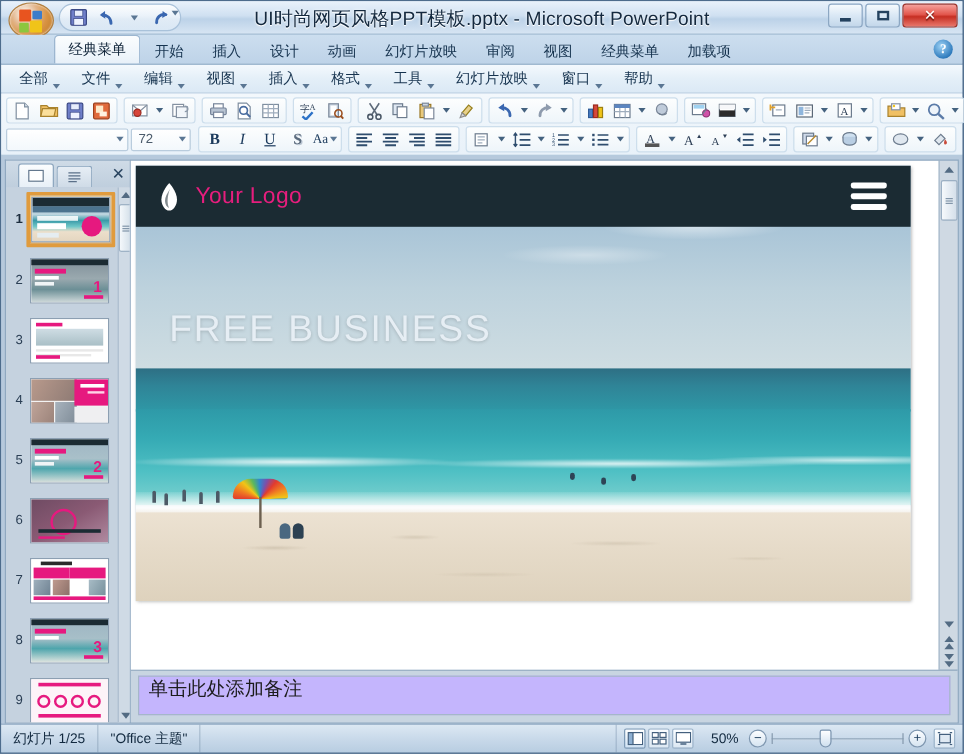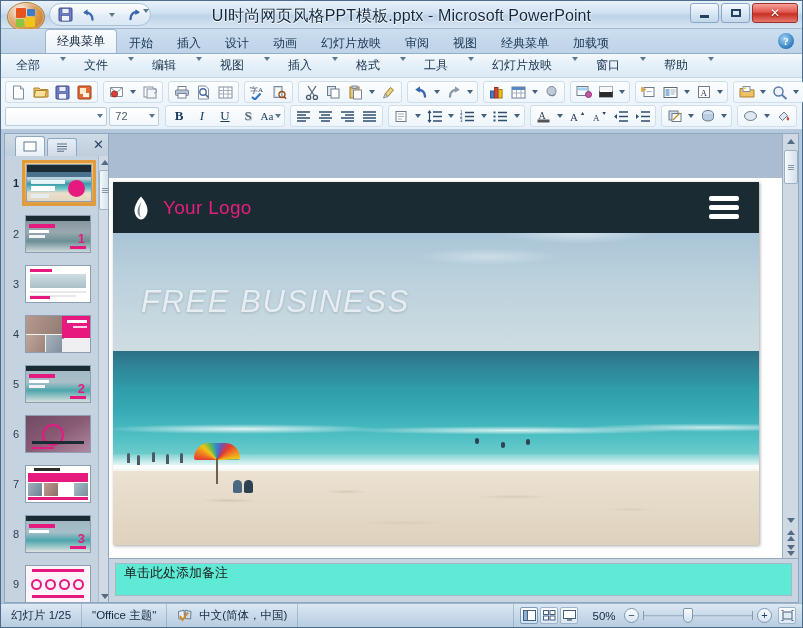--- a/index.html
+++ b/index.html
@@ -95,21 +95,21 @@
     font-family: "Liberation Serif", serif;
   }
   
   .menubar {
     flex: 0 0 24px; display: flex; align-items: center; gap: 0;
     background: linear-gradient(180deg,#f4f9fd 0%,#e4eff8 50%,#dbe9f5 100%);
     border-bottom: 1px solid #c3d6e7;
     padding-left: 6px;
   }
   .menu-item {
-    display:flex; align-items:flex-start; gap:20px;
+    display:flex; align-items:flex-end; gap:4px;
     font-size: 12px; color: #16334f; padding: 2px 9px; cursor: default;
   }
   .caret { width:0;height:0;border-left:3px solid transparent;border-right:3px solid transparent;
            border-top:4px solid #5a7693; display:block; }
   
   .toolbars {
     flex: 0 0 auto;
     background: linear-gradient(180deg,#f3f8fc 0%,#e8f1f9 100%);
     border-bottom: 1px solid #b5cadd;
     padding: 2px 0 1px 0;
@@ -186,21 +186,21 @@
       background: linear-gradient(90deg,#f4f8fb,#d3dfe9);
       border:1px solid #9fb3c6; border-radius:2px;
       display:flex;align-items:center;justify-content:center; }
   .grip-lines { width:6px; }
   .grip-lines i { display:block; height:1px; background:#8296aa; margin:1px 0; }
   .sp-spacer { flex:1; }
   
   .editor { flex:1; display:flex; flex-direction:column; min-width:0;
             border: 1px solid #8fa8c0; background: #aabdd0; }
   .stage { flex:1; position:relative; background:#ffffff; display:flex;
-           align-items:flex-start; justify-content:flex-start; min-height:0; overflow:hidden;margin-top:44px; }
+           align-items:flex-start; justify-content:flex-start; min-height:0; overflow:hidden; }
   .slide {
     position:absolute; left: 4px; top: 4px; width: 646px; height: 363px;
     background:#d9e4ea; overflow:hidden;
     box-shadow: 1px 1px 3px rgba(0,0,0,.35);
   }
   
   .photo { position:absolute; inset:0; }
   .sky { position:absolute; left:0; right:0; top:0; height:47%;
     background: linear-gradient(180deg,#8fb2cc 0%,#a8c4d7 28%,#bdd2dd 60%,#cfdde2 100%); }
   .clouds { position:absolute; left:0; right:0; top:2%; height:30%;
@@ -259,21 +259,21 @@
   .logo-text { color:#e61e7e; font-size: 19px; letter-spacing: .3px; }
   .hamburger { margin-left:auto; width: 30px; }
   .hamburger i { display:block; height: 5px; background:#fff; border-radius: 2px; margin: 4px 0; }
   .s-nav {
     position:absolute; left:0; right:0; top: 51px; height: 37px;
     background: linear-gradient(180deg, rgba(52,99,128,.92) 0%, rgba(70,122,151,.85) 55%, rgba(104,150,174,.55) 100%);
     display:flex; align-items:center; padding-left: 26px;
   }
   .s-nav span { color:#ffffff; font-size: 11.5px; width: 107px; display:block; }
   
-  .hero { position:absolute; left: 28px; top: 103px; font-style: italic; }
+  .hero { position:absolute; left: 28px; top: 119px; }
   .hero .h1 { font-size: 31px; color: #e6eef4; letter-spacing: 1.6px; line-height: 1.12;
               font-weight: 300; text-shadow: 0 1px 3px rgba(0,0,0,.18); }
   .hero .h2 { font-size: 35px; color: #ffffff; letter-spacing: 1.2px; font-weight: bold;
               line-height: 1.15; margin-top: 4px; text-shadow: 0 1px 3px rgba(0,0,0,.2); }
   .cta {
     display:inline-block; margin-top: 15px; padding: 8px 16px 9px 16px;
     background: #e5edf1; color: #1f2a33; font-size: 15px; letter-spacing: 1.4px;
   }
   .year-circle {
     position:absolute; right: 26px; top: 122px; width: 156px; height: 156px;
@@ -295,22 +295,22 @@
   .vs-space { flex:1; }
   .tri-u { width:0;height:0;border-left:4px solid transparent;border-right:4px solid transparent;border-bottom:5px solid #536b83; }
   .tri-d { width:0;height:0;border-left:4px solid transparent;border-right:4px solid transparent;border-top:5px solid #536b83; }
   .dbl { display:flex; flex-direction:column; gap:1px; align-items:center; }
   
   .notes {
     flex: 0 0 44px; background: #c8d5e1; border-top: 1px solid #93aac0;
     padding: 4px 6px 6px 6px; display:flex;
   }
   .notes-box {
-    flex:1; background:#5eead4; border: 1px solid #a5b7c9; padding: 0 8px;
-    font-size: 13px; color: #1c1c1c;
+    flex:1; background:#c4b5fd; border: 1px solid #a5b7c9; padding: 0 8px;
+    font-size: 16px; color: #1c1c1c;
   }
   
   .statusbar {
     flex: 0 0 24px; display:flex; align-items:center;
     background: linear-gradient(180deg,#dce8f3 0%,#c7d8e9 55%,#b8cde1 100%);
     border-top: 1px solid #9db4ca; font-size: 11.5px; color:#12293f;
   }
   .sb-cell { padding: 0 10px; display:flex; align-items:center; gap:6px; height:100%;
              border-right: 1px solid rgba(120,145,170,.45); }
   .sb-flex { flex:1; border-right: 1px solid rgba(120,145,170,.45); height:100%; }
@@ -1153,30 +1153,20 @@
 
       <div class="notes">
         <div class="notes-box">单击此处添加备注</div>
       </div>
     </div>
   </div>
 
   <div class="statusbar">
     <div class="sb-cell">幻灯片 1/25</div>
     <div class="sb-cell">"Office 主题"</div>
-    <div class="sb-cell">
-      <span class="lang-icon">
-        <svg width="16" height="13" viewBox="0 0 16 13">
-            <path d="M1.5 2.5 7 1.2l.6 8.3L1.9 10z" fill="#e8eef7" stroke="#6d7c8e"></path>
-            <path d="M8.2 1.2 14 2.5l-.4 7.5-5.4-.5z" fill="#cfdcea" stroke="#6d7c8e"></path>
-            <path d="M3 7 5.5 11 11 3.5" stroke="#cf8a2a" stroke-width="2" fill="none"></path>
-          </svg>
-      </span>
-      <span>中文(简体，中国)</span>
-    </div>
     <div class="sb-flex"></div>
     <div class="sb-views">
       <div class="vbtn active">
         <svg width="13" height="11" viewBox="0 0 13 11">
             <rect x="0.5" y="0.5" width="12" height="10" fill="#fff" stroke="#44607e"></rect>
             <rect x="0.5" y="0.5" width="4" height="10" fill="#8eb0d2" stroke="#44607e"></rect>
           </svg>
       </div>
       <div class="vbtn">
         <svg width="13" height="11" viewBox="0 0 13 11">

